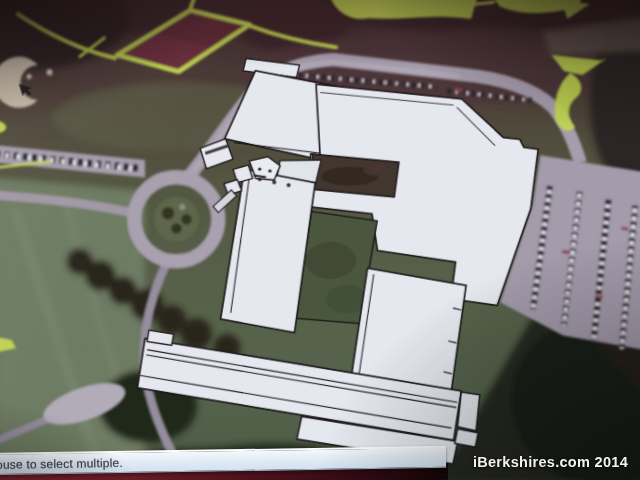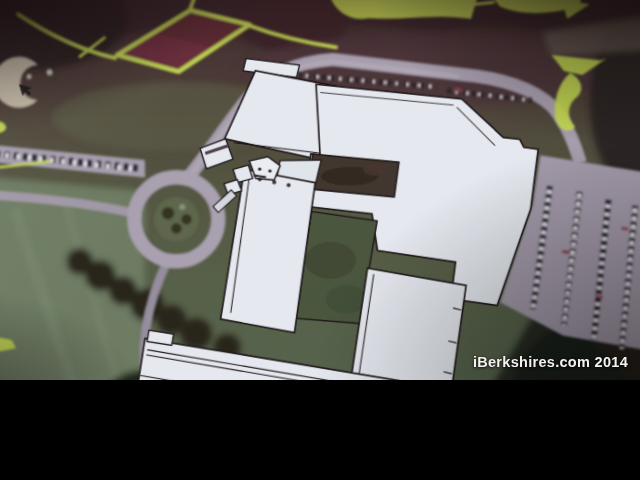--- a/index.html
+++ b/index.html
@@ -1,16 +1,16 @@
 <!DOCTYPE html>
 <html><head>
 <meta charset="utf-8">
 <style>
   html,body{margin:0;padding:0;background:#000;}
-  .photo{position:relative;width:640px;height:380px;overflow:hidden;background:#3b82f6;
+  .photo{position:relative;width:640px;height:480px;overflow:hidden;background:#3b82f6;
          font-family:"Liberation Sans",sans-serif;}
   .scene{position:absolute;left:-4px;top:-4px;width:648px;height:488px;
          transform:rotate(-0.7deg) scale(1.012);transform-origin:50% 50%;
          filter:blur(.35px) saturate(.92) contrast(.97);}
   .status-bar{position:absolute;left:-8px;top:453px;width:454px;height:19px;z-index:6;
          background:linear-gradient(#f4f8fc,#dfeaf4 55%,#d3e2ef);
          border-top:2px solid #fbfdff;border-bottom:1px solid #9fb4c4;
          transform:rotate(-0.9deg);transform-origin:left center;
          box-shadow:0 2px 4px rgba(10,5,8,.45);
          display:flex;align-items:center;}

